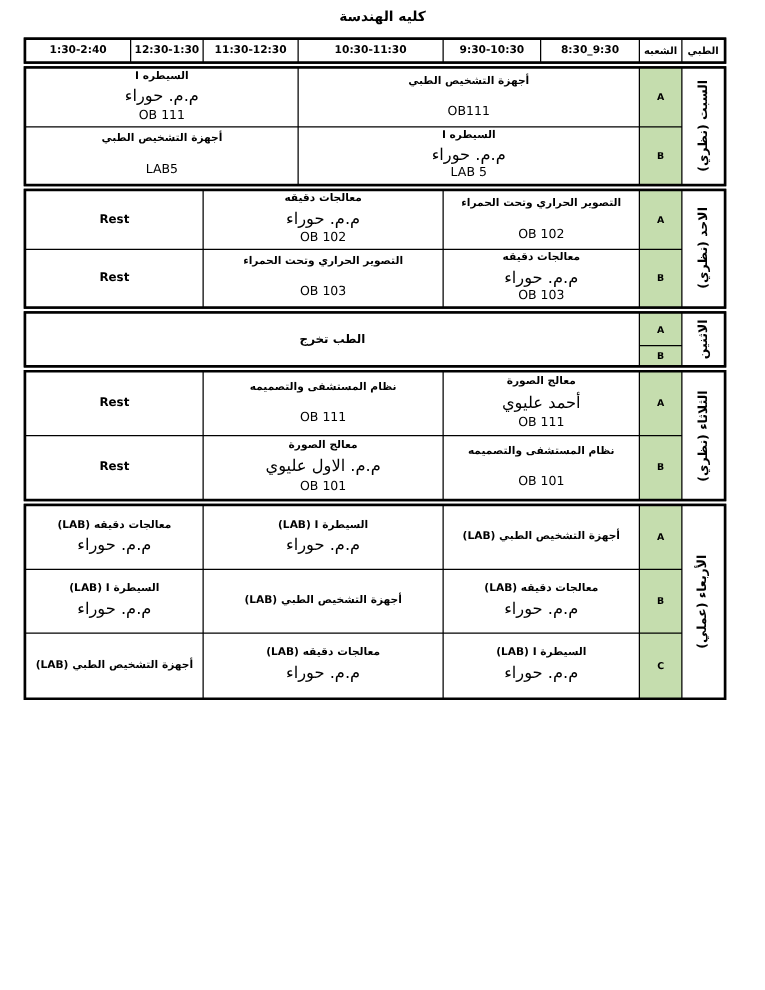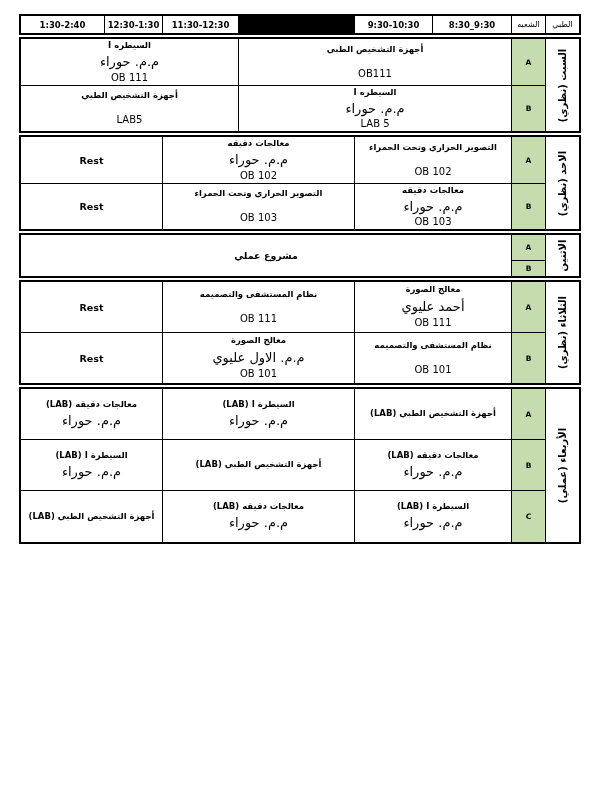--- a/index.html
+++ b/index.html
@@ -29,21 +29,21 @@
     margin-top:2px;
   }
   .block.header-block { margin-top:0; grid-template-rows:17px; }
 
   .cell {
     background:#fff;
     display:flex; flex-direction:column;
     align-items:center; justify-content:center;
     text-align:center; overflow:hidden;
   }
-  .head-label { font-weight:normal; font-size:8px; }
+  .head-label { font-weight:bold; font-size:8px; }
   .time-cell  { font-weight:bold; font-size:8.5px; direction:ltr; }
 
   .sec-cell { background:var(--sec-bg,#c5ddae); font-size:7.5px; font-weight:bold; }
 
   .day-cell { background:#fff; }
   .day-text {
     transform:rotate(-90deg);
     white-space:nowrap;
     font-weight:bold;
     font-size:10px;
@@ -56,29 +56,31 @@
   .room:empty { display:none; }
 
   .big-cell { font-weight:bold; font-size:9.5px; }
 </style>
 </head>
 <body>
 
 <div class="sheet">
 
   <div class="titles">
+    <div class="title-line1">كليه الهندسة</div>
   </div>
 
   <div class="table-area">
 
     <div class="block header-block">
       <div class="cell head-label" style="grid-column:1">الطبي</div>
       <div class="cell head-label" style="grid-column:2">الشعبه</div>
       <div class="cell time-cell" style="grid-column:3">8:30_9:30</div>
       <div class="cell time-cell" style="grid-column:4">9:30-10:30</div>
+      <div class="cell time-cell" style="grid-column:5">10:30-11:30</div>
       <div class="cell time-cell" style="grid-column:6">11:30-12:30</div>
       <div class="cell time-cell" style="grid-column:7">12:30-1:30</div>
       <div class="cell time-cell" style="grid-column:8">1:30-2:40</div>
     </div>
 
     <div class="block" style="grid-template-rows:46px 45px">
       <div class="cell day-cell" style="grid-column:1;grid-row:1/span 2">
         <span class="day-text">السبت (نظري)</span>
       </div>
       <div class="cell sec-cell" style="grid-column:2;grid-row:1">A</div>
@@ -134,21 +136,21 @@
       </div>
       <div class="cell big-cell" style="grid-column:7/span 2;grid-row:2">Rest</div>
     </div>
 
     <div class="block" style="grid-template-rows:25px 15px">
       <div class="cell day-cell" style="grid-column:1;grid-row:1/span 2">
         <span class="day-text">الاثنين</span>
       </div>
       <div class="cell sec-cell" style="grid-column:2;grid-row:1">A</div>
       <div class="cell sec-cell" style="grid-column:2;grid-row:2">B</div>
-      <div class="cell big-cell" style="grid-column:3/span 6;grid-row:1/span 2">مشروع عملي</div>
+      <div class="cell big-cell" style="grid-column:3/span 6;grid-row:1/span 2">الطب تخرج</div>
     </div>
 
     <div class="block" style="grid-template-rows:50px 50px">
       <div class="cell day-cell" style="grid-column:1;grid-row:1/span 2">
         <span class="day-text">الثلاثاء (نظري)</span>
       </div>
       <div class="cell sec-cell" style="grid-column:2;grid-row:1">A</div>
       <div class="cell sec-cell" style="grid-column:2;grid-row:2">B</div>
       <div class="cell" style="grid-column:3/span 2;grid-row:1">
         <span class="course">معالج الصورة</span>

